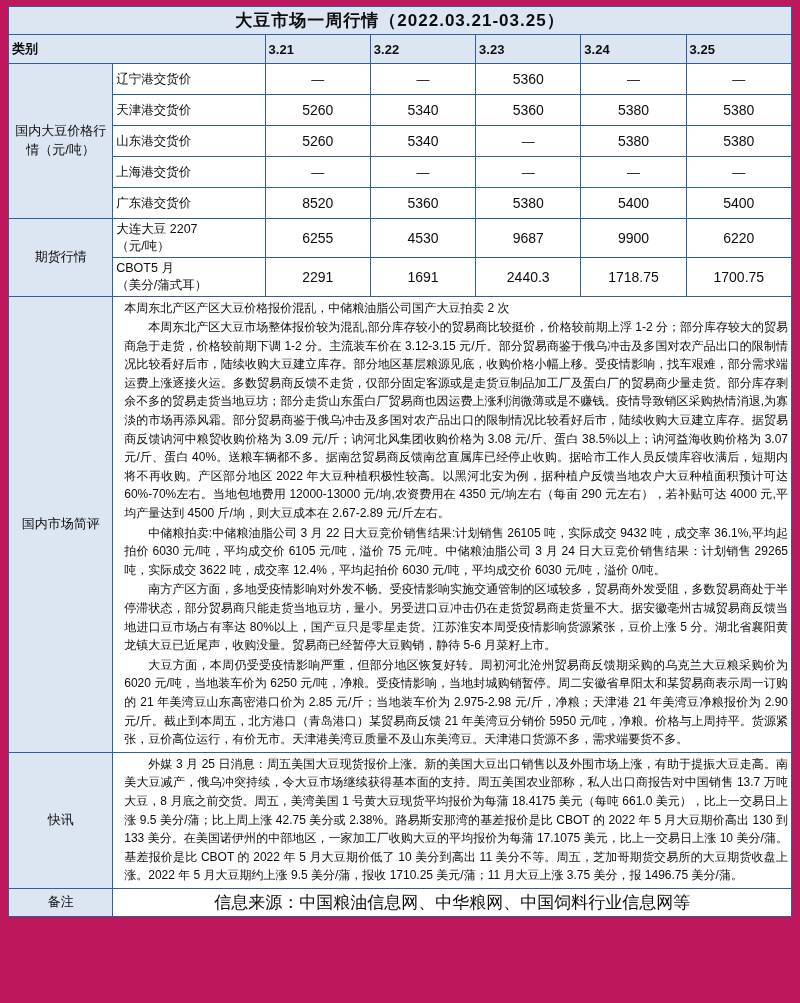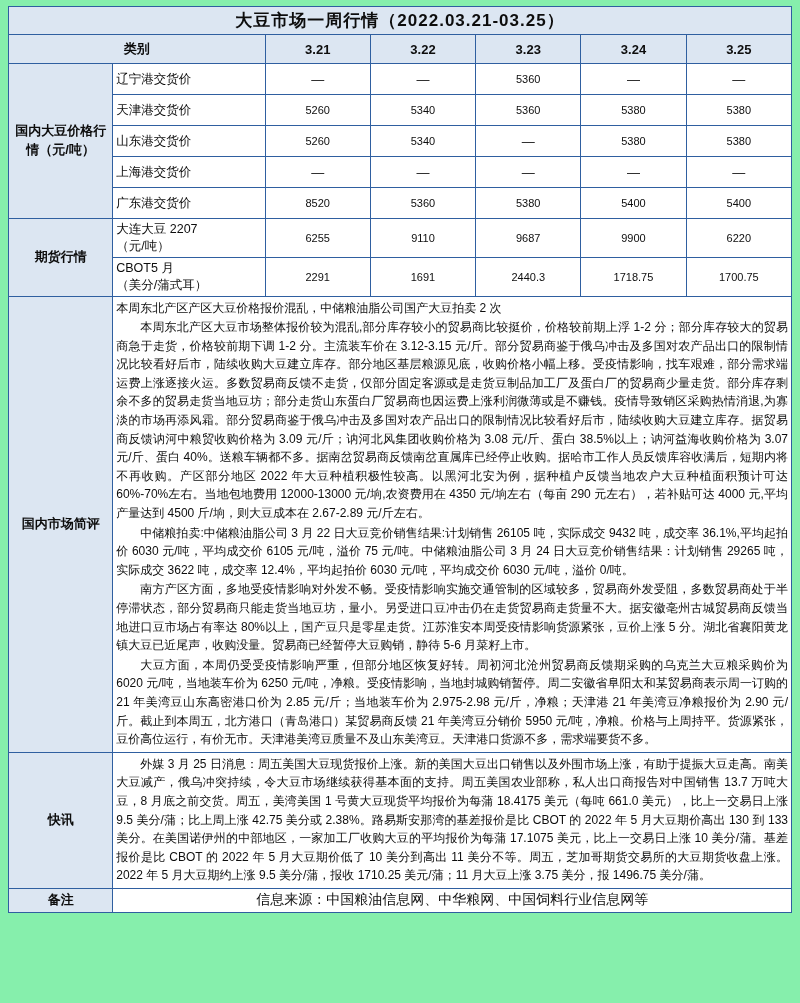--- a/index.html
+++ b/index.html
@@ -9,21 +9,21 @@
   }
   body {
     font-family: "Liberation Sans", "DejaVu Sans", sans-serif;
     color: #1a1a1a;
   }
   #page {
     width: 800px;
     min-height: 1003px;
     box-sizing: border-box;
     padding: 6px 8px 0 8px;
-    background: #86efac;
+    background: #be185d;
   }
   table.main {
     width: 784px;
     border-collapse: collapse;
     table-layout: fixed;
     border: 1px solid #2f5fa0;
   }
   table.main td, table.main th {
     border: 1px solid #2f5fa0;
     padding: 2px 3px;
@@ -33,71 +33,70 @@
     background: #dce6f2;
     text-align: center;
     font-weight: bold;
     font-size: 17px;
     letter-spacing: 1px;
     padding: 7px 0 8px 0;
     color: #0d0d0d;
   }
   .hdr {
     background: #dce6f2;
-    text-align: center;
     font-weight: bold;
     font-size: 13px;
     height: 24px;
     color: #0d0d0d;
   }
   .rowlabel {
     background: #dce6f2;
     text-align: center;
-    font-weight: bold;
+    font-weight: normal;
     font-size: 13px;
     line-height: 1.45;
     color: #0d0d0d;
   }
   .sublabel {
     background: #ffffff;
     font-size: 12.5px;
     height: 26px;
     color: #0d0d0d;
   }
   .val {
     background: #ffffff;
     text-align: center;
-    font-size: 11px;
+    font-size: 14px;
     color: #0d0d0d;
   }
   .val.dash {
     font-size: 13px;
   }
   .two-line {
     line-height: 1.35;
   }
   .body-cell {
     background: #ffffff;
     font-size: 12px;
     line-height: 1.55;
     text-align: justify;
     padding: 4px 6px 5px 6px;
     color: #0d0d0d;
   }
   .body-cell p {
-    margin: 0 0 1px 0;
+    margin: 0 0 1px 8px;
     text-indent: 2em;
   }
   .body-cell p.noindent {
     text-indent: 0;
   }
   .footer-cell {
     background: #ffffff;
     text-align: center;
-    font-size: 14px;
+    font-size: 17px;
     padding: 5px 0 6px 0;
     color: #0d0d0d;
   }
 </style>
 </head>
 <body>
 
 <div id="page">
   <table class="main">
     <colgroup>
@@ -168,21 +167,21 @@
 
       <tr>
         <td class="rowlabel" rowspan="2">
           <span>期货行情</span>
         </td>
         <td class="sublabel two-line">
           <div>大连大豆 2207</div>
           <div>（元/吨）</div>
         </td>
         <td class="val">6255</td>
-        <td class="val">9110</td>
+        <td class="val">4530</td>
         <td class="val">9687</td>
         <td class="val">9900</td>
         <td class="val">6220</td>
       </tr>
       <tr>
         <td class="sublabel two-line">
           <div>CBOT5 月</div>
           <div>（美分/蒲式耳）</div>
         </td>
         <td class="val">2291</td>

